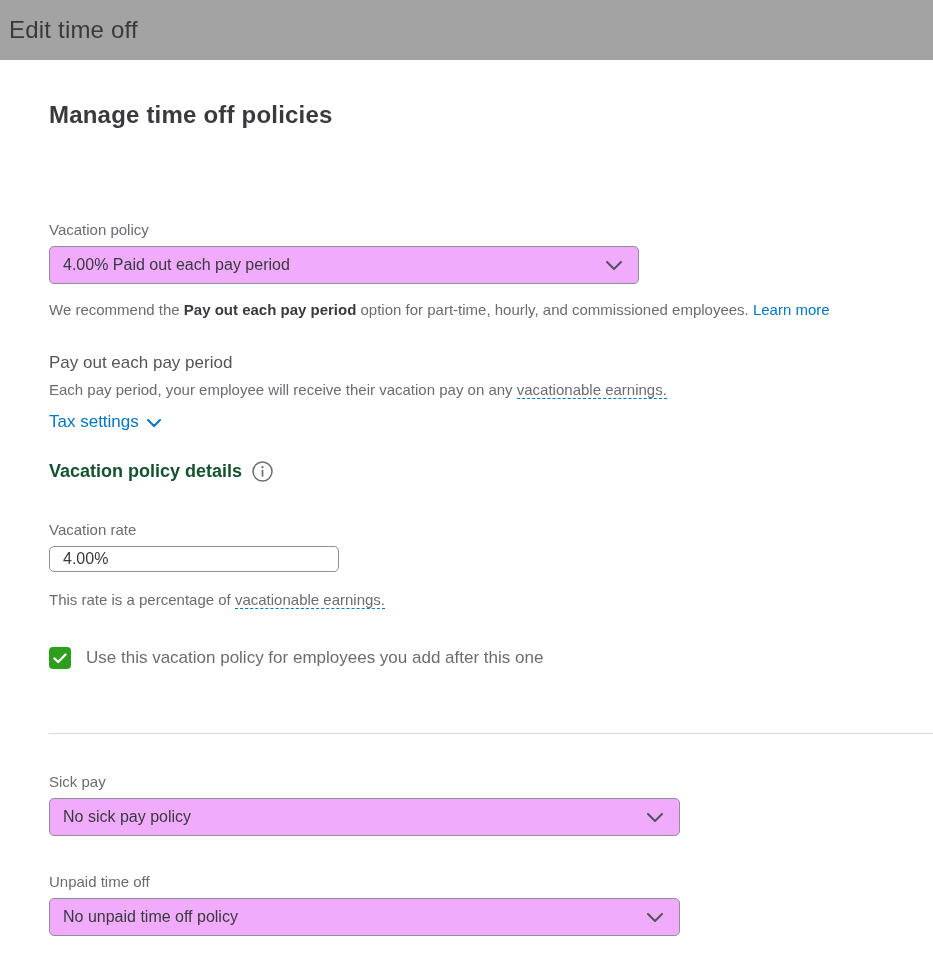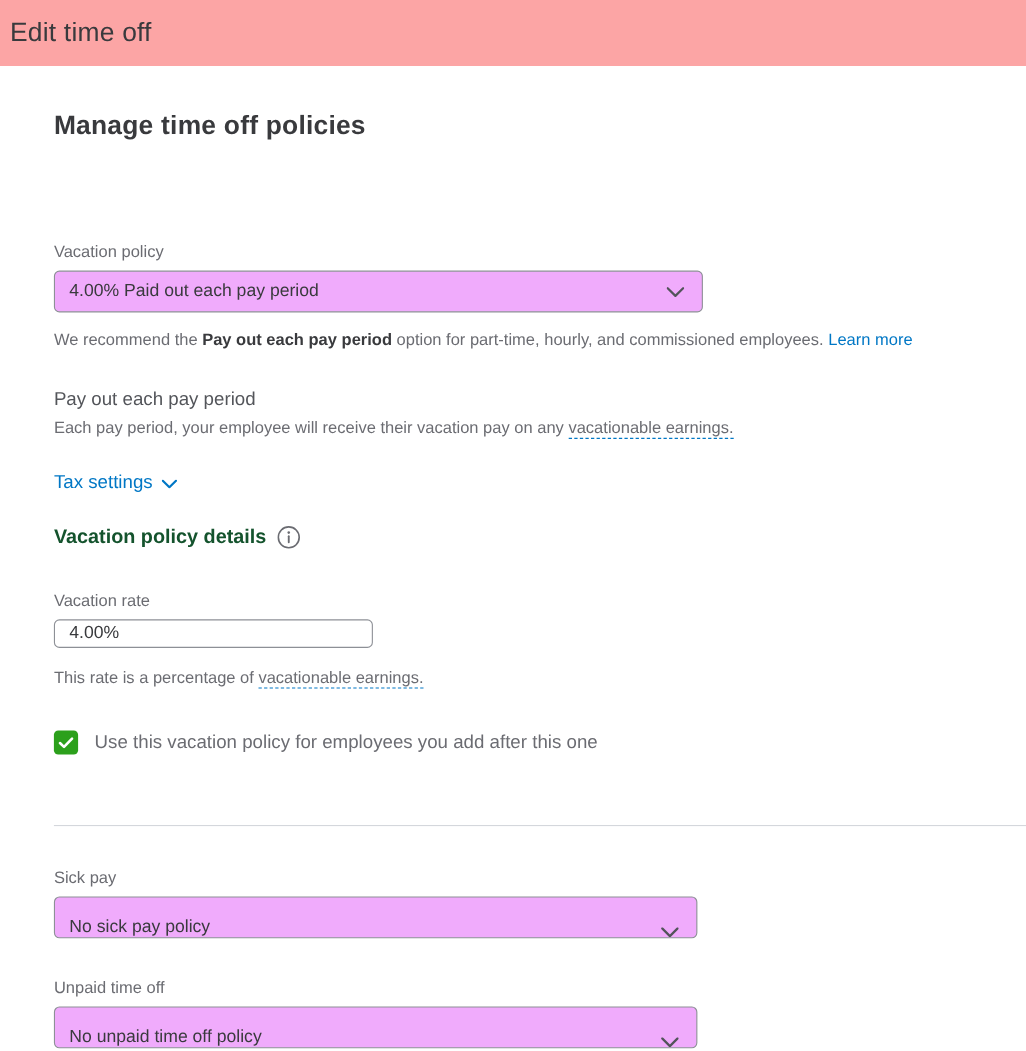--- a/index.html
+++ b/index.html
@@ -6,21 +6,21 @@
   html, body {
     width: 933px; height: 955px;
     background: #ffffff;
     font-family: "Liberation Sans", sans-serif;
     color: #393a3d;
     overflow: hidden;
   }
   
   .page-header {
     height: 60px;
-    background: #fca5a5;
+    background: #a3a3a3;
     display: flex;
     align-items: center;
     padding-left: 9px;
   }
   .page-header h1 {
     font-size: 24px;
     font-weight: 400;
     color: #393a3d;
     letter-spacing: 0.2px;
   }
@@ -49,21 +49,21 @@
     display: flex;
     align-items: center;
     justify-content: space-between;
     padding: 0 16px 0 13px;
     font-size: 16px;
     color: #393a3d;
     cursor: pointer;
   }
   .select-box .chev { flex: 0 0 auto; display: flex; }
   .w-vacation { width: 590px; }
-  .w-small { width: 585px; align-items: flex-end; }
+  .w-small { width: 631px; }
 
   .mt-vacation-label { margin-top: 92px; }
 
   .recommend {
     margin-top: 17px;
     font-size: 15px;
     color: #6b6c72;
   }
   .recommend b { color: #393a3d; font-weight: 700; }
   .link {
@@ -80,21 +80,21 @@
     margin-top: 8px;
     font-size: 15px;
     color: #6b6c72;
   }
   .term {
     color: #6b6c72;
     border-bottom: 1.5px dashed #0077c5;
     cursor: pointer;
   }
   .tax-settings {
-    margin-top: 31px;
+    margin-top: 14px;
     font-size: 17px;
     color: #0077c5;
     display: inline-flex;
     gap: 8px;
     cursor: pointer;
   }
   .details-title {
     margin-top: 29px;
     font-size: 18px;
     font-weight: 700;

